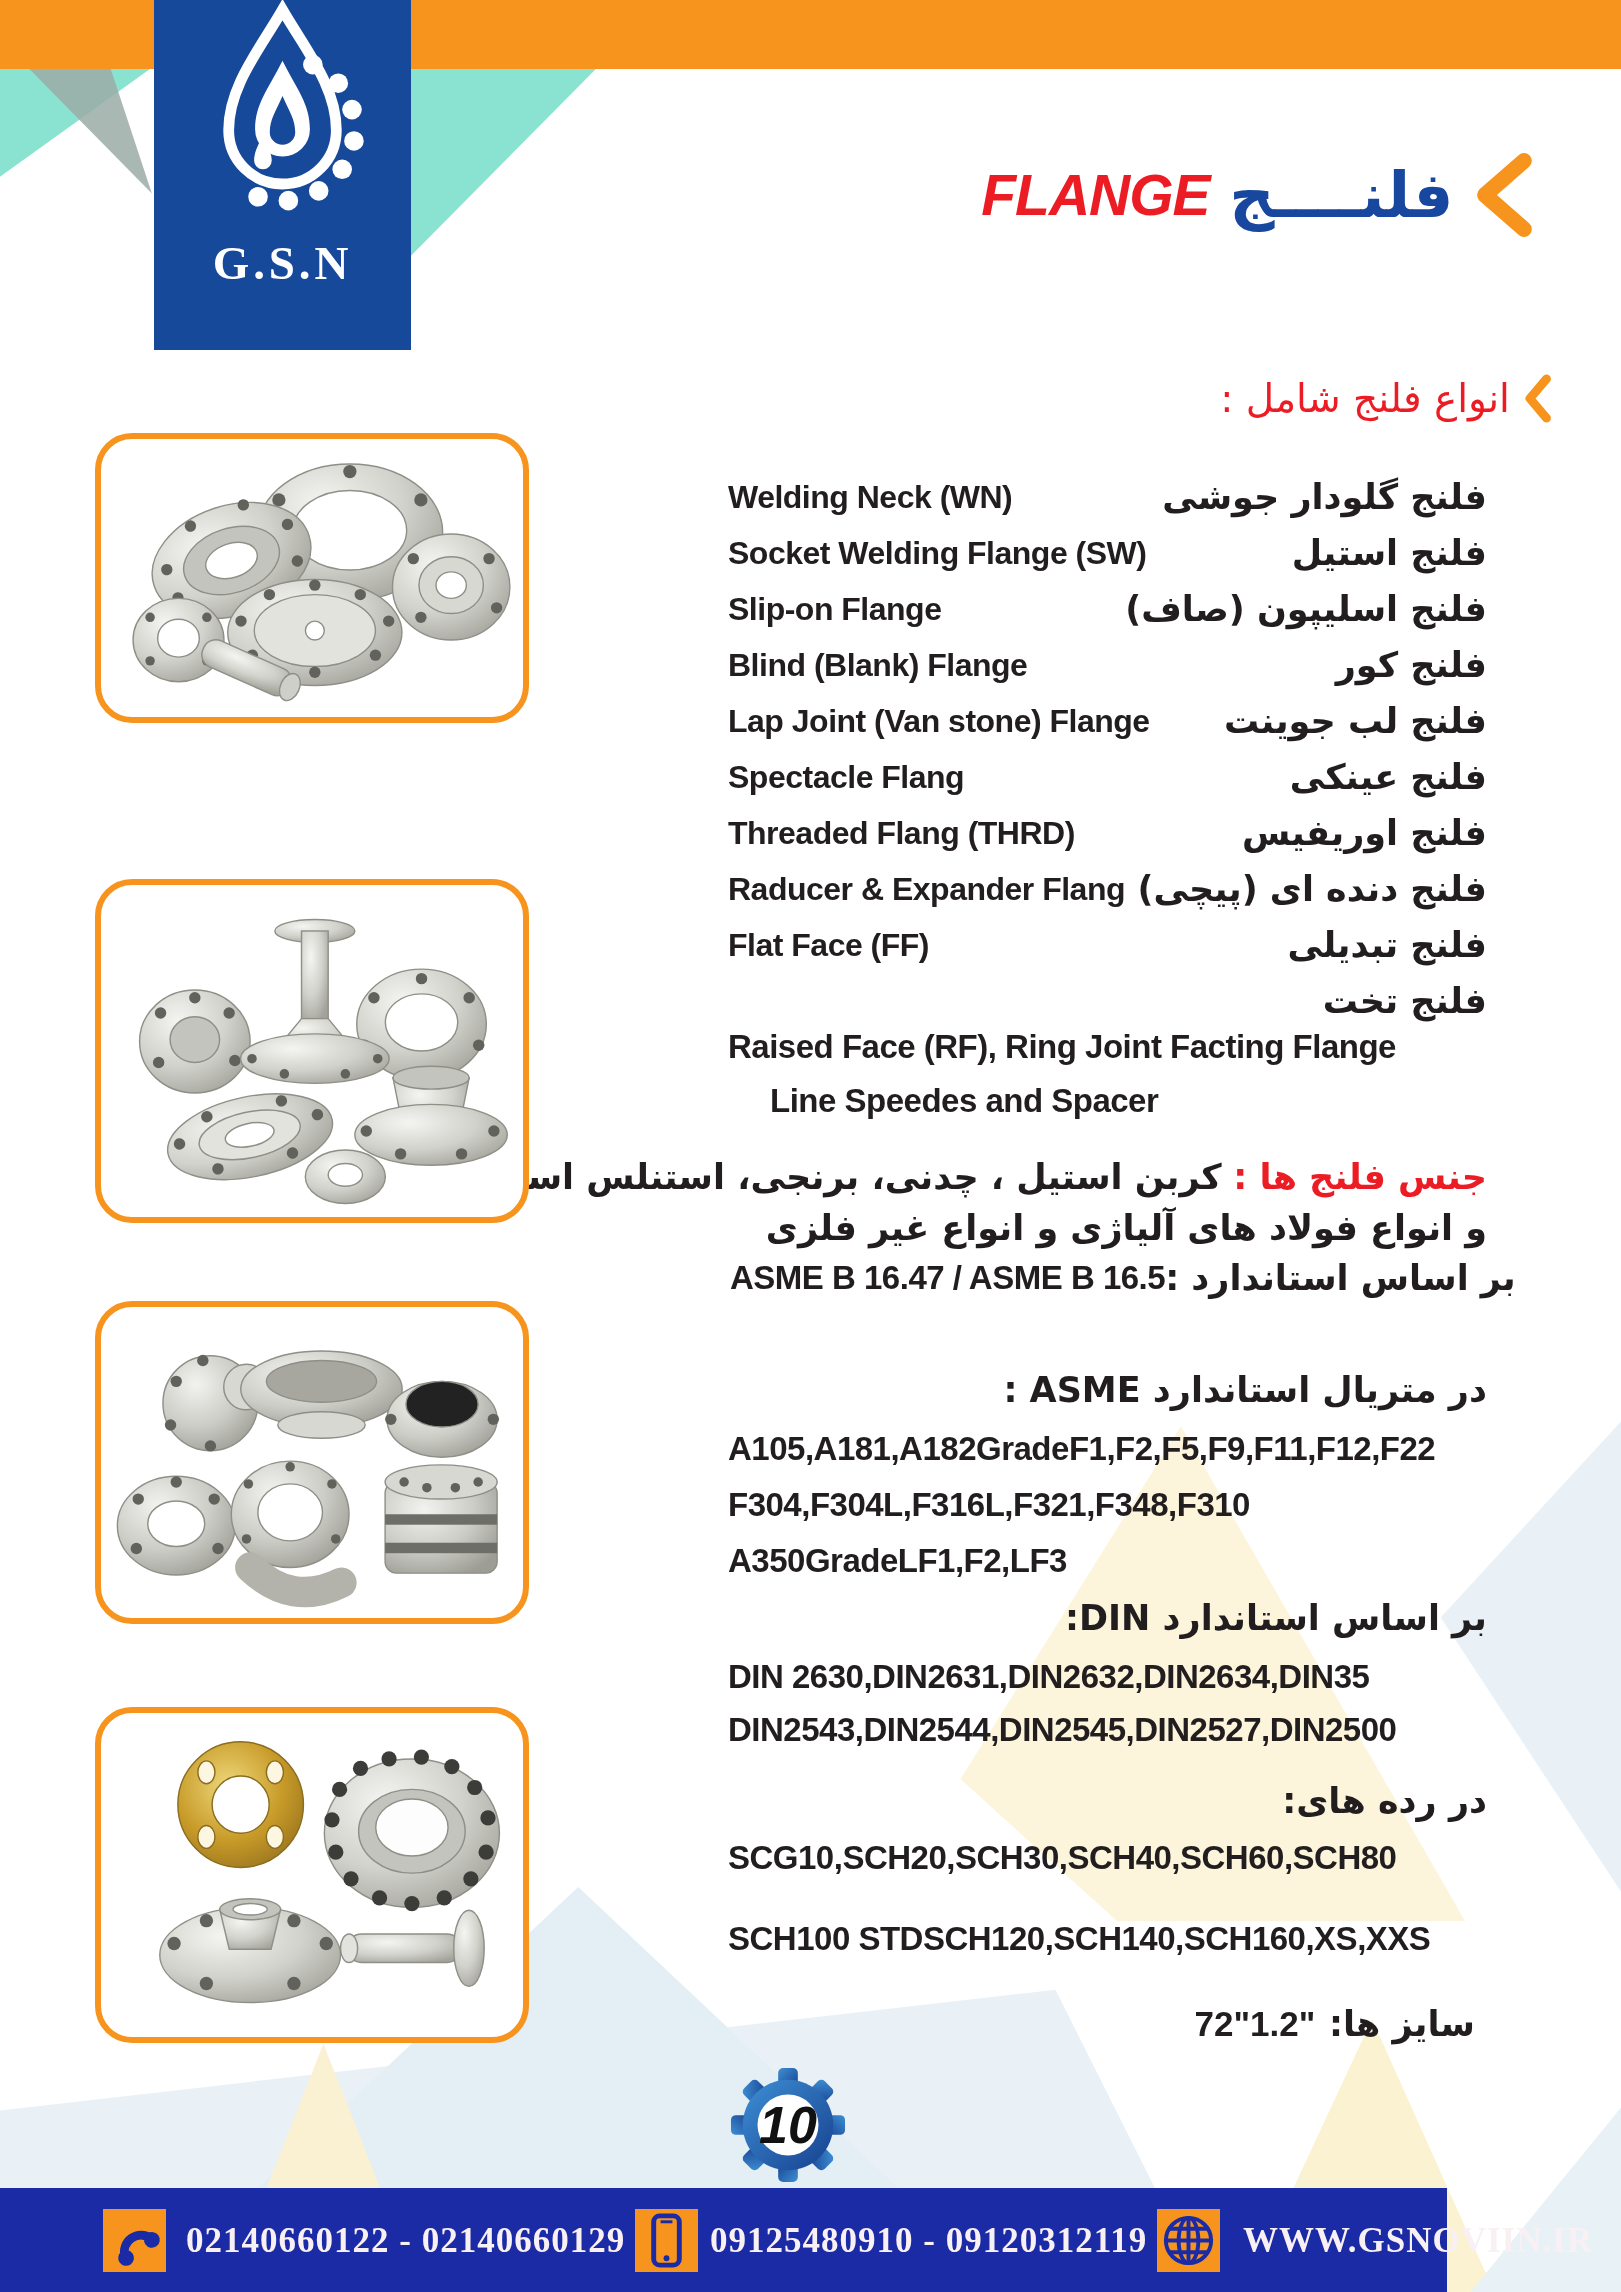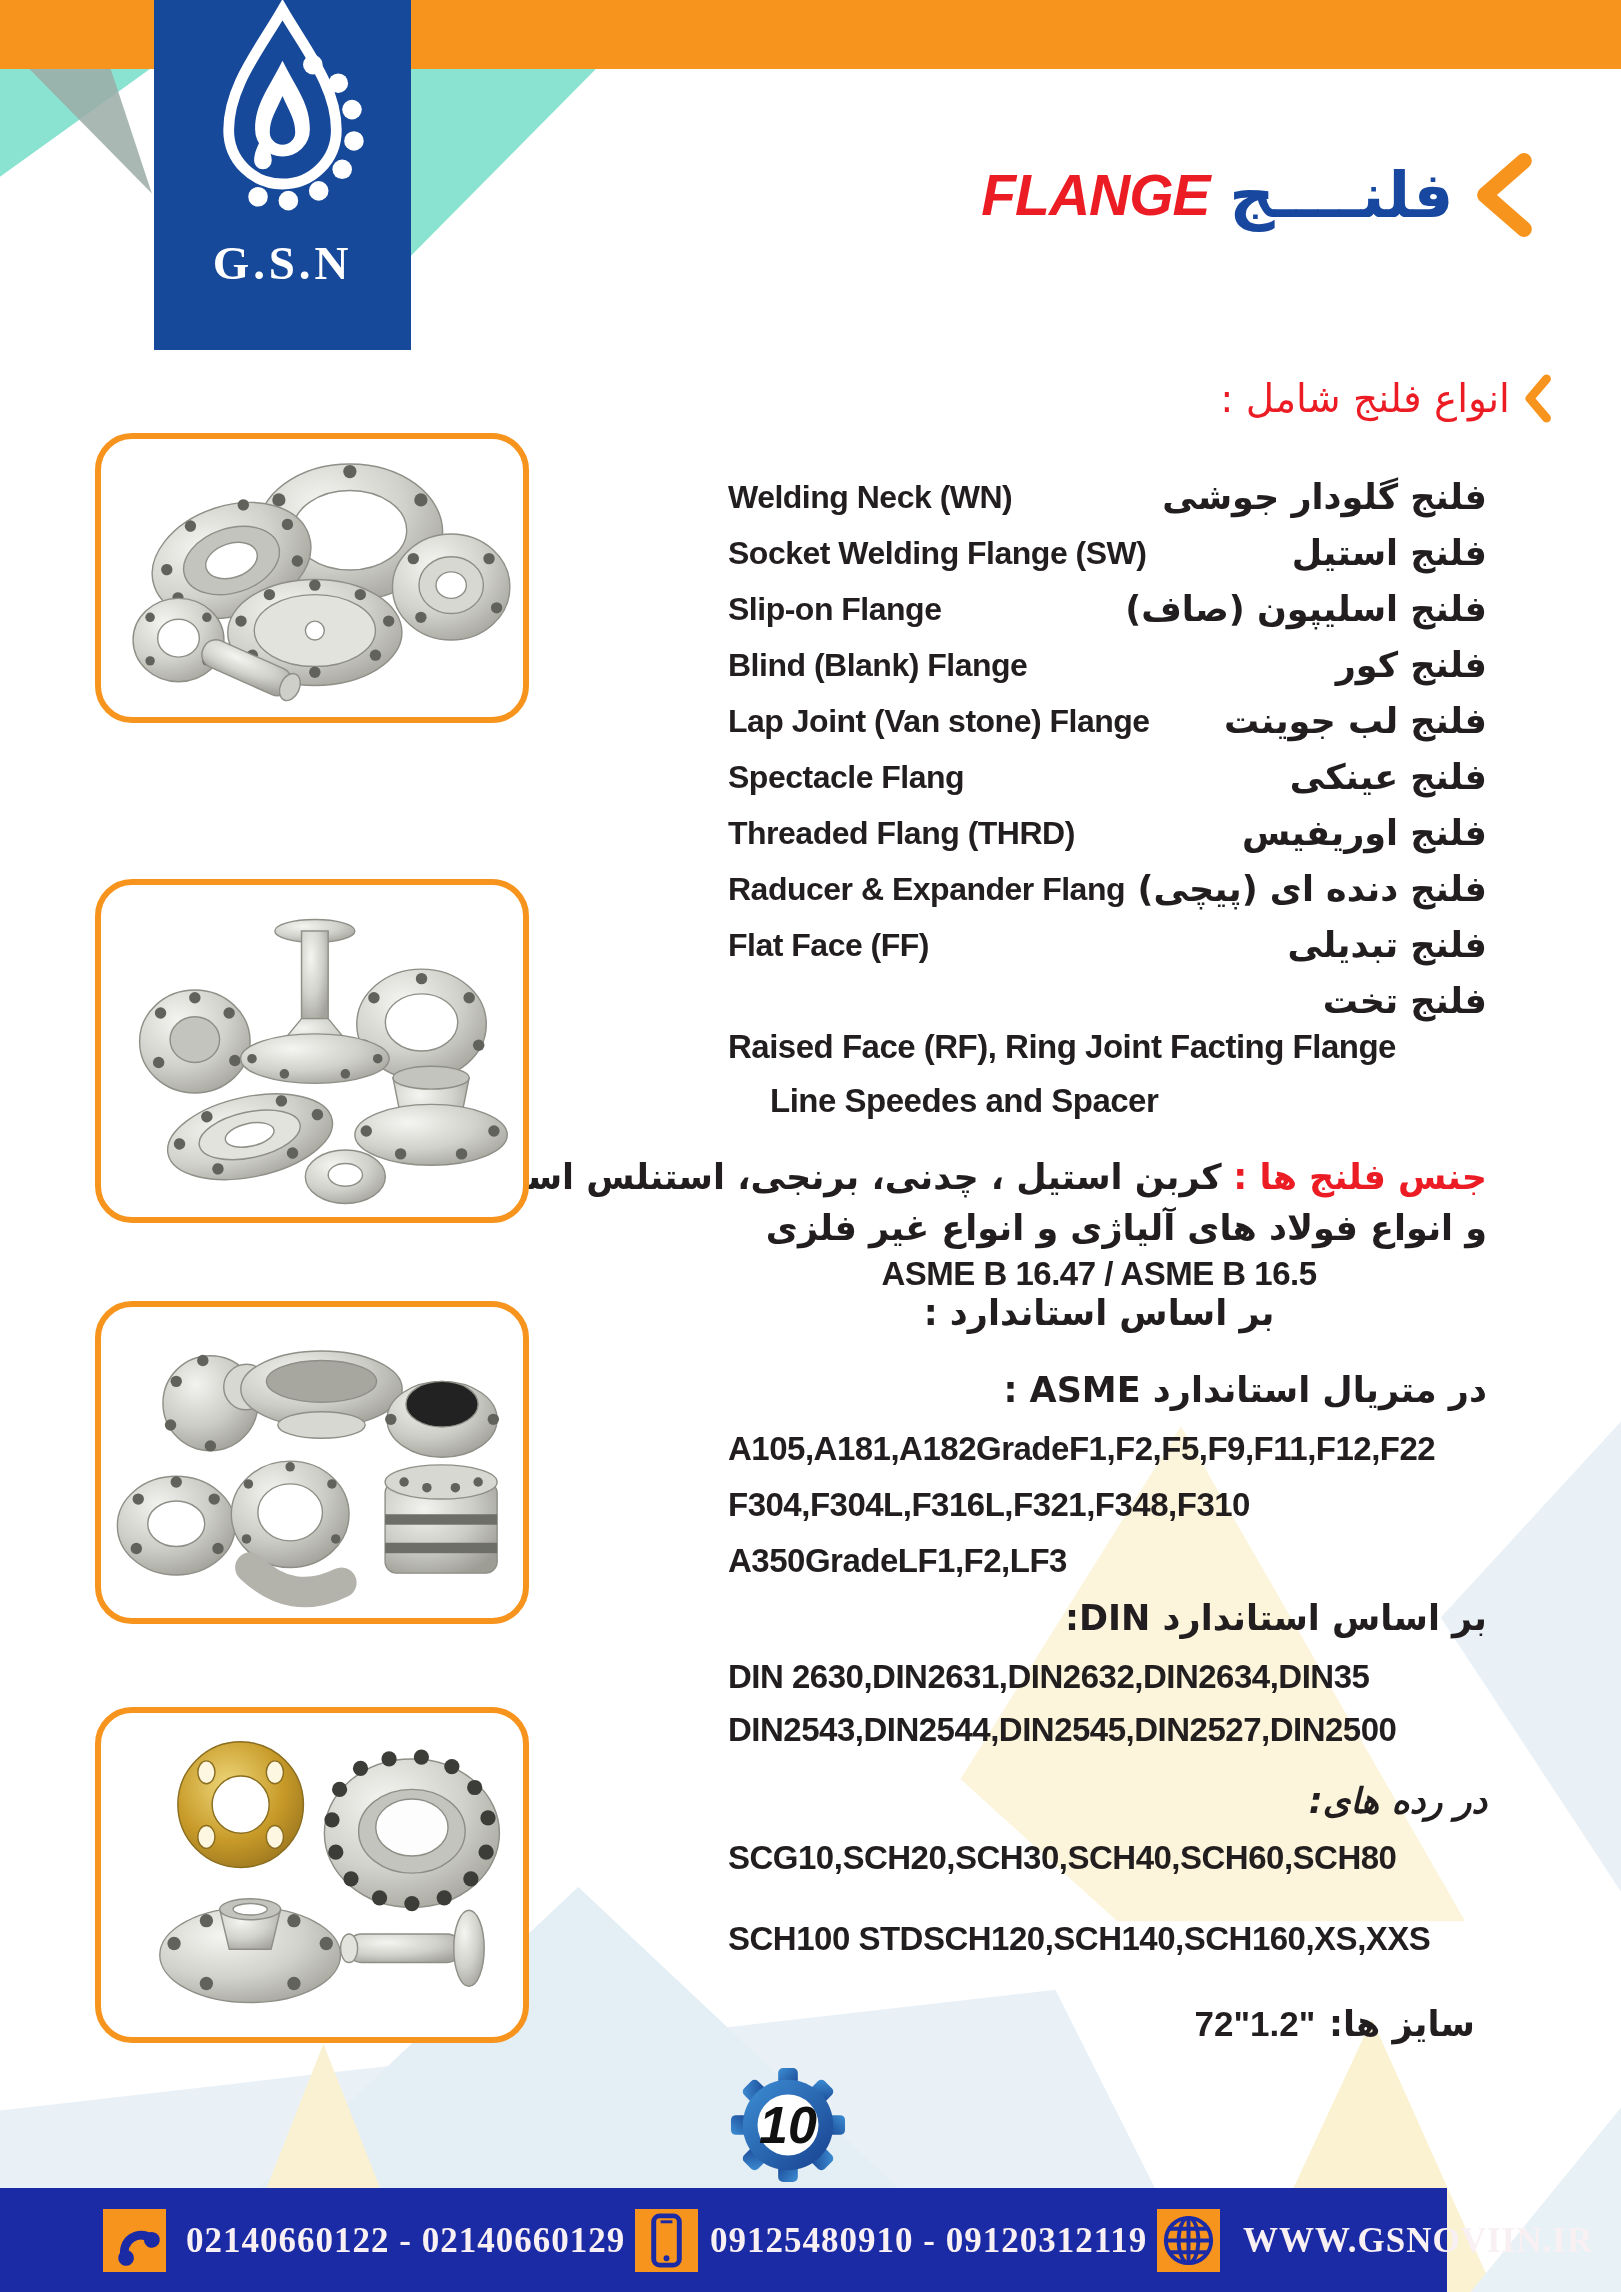--- a/index.html
+++ b/index.html
@@ -31,22 +31,22 @@
   #types-rows{left:728px;top:469px;width:759px;z-index:2;}
   .trow{height:56px;display:flex;justify-content:space-between;align-items:center;}
   .trow .en{font-size:32px;font-weight:700;color:#221E1F;letter-spacing:-0.5px;white-space:nowrap;}
   .fa-txt{font-family:"DejaVu Sans","Liberation Sans",sans-serif;direction:rtl;
           font-size:35px;font-weight:700;color:#221E1F;white-space:nowrap;}
 
   .en-line{position:absolute;left:728px;height:45px;display:flex;align-items:center;
            font-size:33px;font-weight:700;color:#221E1F;letter-spacing:-0.5px;white-space:nowrap;z-index:2;}
   .fa-line{position:absolute;right:134px;height:45px;display:flex;align-items:center;gap:11.8px;
            direction:rtl;z-index:2;white-space:nowrap;}
-  .split-line{position:absolute;left:711px;width:776px;height:45px;display:flex;
-              justify-content:space-between;align-items:center;z-index:2;flex-direction:column;}
+  .split-line{position:absolute;left:730px;width:776px;height:45px;display:flex;
+              justify-content:space-between;align-items:center;z-index:2;}
   .red{color:#EC1C24;}
 
   
   .pbox{position:absolute;left:95px;width:434px;background:#ffffff;border:6.9px solid #F7941E;
         border-radius:37px;box-sizing:border-box;display:flex;align-items:center;justify-content:center;
         overflow:hidden;z-index:2;}
 
   
   #sizes-line{position:absolute;right:146px;top:2001px;height:45px;display:flex;align-items:center;
               gap:13.7px;direction:rtl;z-index:2;}
@@ -189,21 +189,21 @@
   <div class="en-line" style="top:1426px;">A105,A181,A182GradeF1,F2,F5,F9,F11,F12,F22</div>
   <div class="en-line" style="top:1482px;">F304,F304L,F316L,F321,F348,F310</div>
   <div class="en-line" style="top:1538px;">A350GradeLF1,F2,LF3</div>
 
   <div class="fa-line" style="top:1595px;">
     <span class="fa-txt" lang="fa">بر اساس استاندارد DIN:</span>
   </div>
   <div class="en-line" style="top:1654px;">DIN 2630,DIN2631,DIN2632,DIN2634,DIN35</div>
   <div class="en-line" style="top:1707px;">DIN2543,DIN2544,DIN2545,DIN2527,DIN2500</div>
 
-  <div class="fa-line" style="top:1778px;font-style:italic;">
+  <div class="fa-line" style="top:1778px;">
     <span class="fa-txt" lang="fa">در رده های:</span>
   </div>
   <div class="en-line" style="top:1835px;">SCG10,SCH20,SCH30,SCH40,SCH60,SCH80</div>
   <div class="en-line" style="top:1891px;margin-top:25px;">SCH100 STDSCH120,SCH140,SCH160,XS,XXS</div>
 
   <div id="sizes-line">
     <span class="fa-txt" lang="fa">سایز ها:</span>
     <span class="val">72"1.2"</span>
   </div>
 

